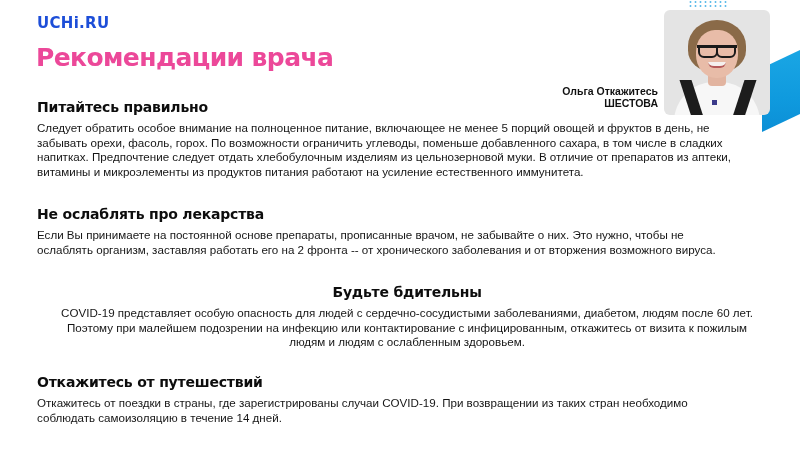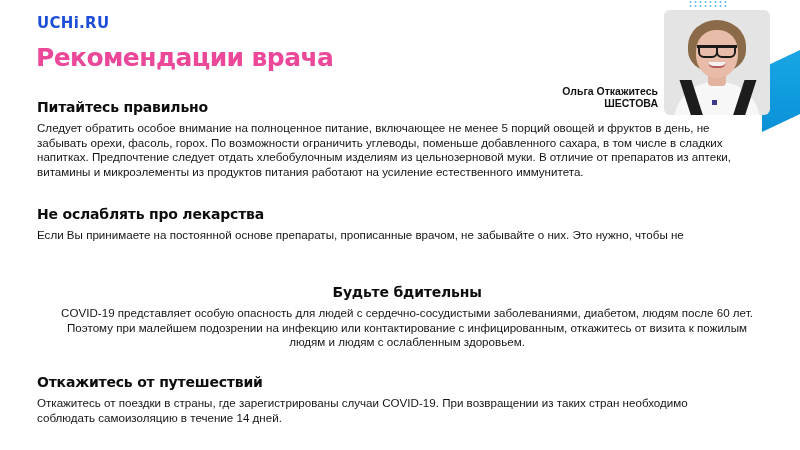--- a/index.html
+++ b/index.html
@@ -125,20 +125,21 @@
     <span>забывать орехи, фасоль, горох. По возможности ограничить углеводы, поменьше добавленного сахара, в том числе в сладких</span><br>
     <span>напитках. Предпочтение следует отдать хлебобулочным изделиям из цельнозерновой муки. В отличие от препаратов из аптеки,</span><br>
     <span>витамины и микроэлементы из продуктов питания работают на усиление естественного иммунитета.</span>
   </p>
 </div>
 
 <div class="section s2">
   <h2>Не ослаблять про лекарства</h2>
   <p>
     <span>Если Вы принимаете на постоянной основе препараты, прописанные врачом, не забывайте о них. Это нужно, чтобы не</span><br>
+    <span>ослаблять организм, заставляя работать его на 2 фронта -- от хронического заболевания и от вторжения возможного вируса.</span>
   </p>
 </div>
 
 <div class="section s3">
   <h2>Будьте бдительны</h2>
   <p>
     <span>COVID-19 представляет особую опасность для людей с сердечно-сосудистыми заболеваниями, диабетом, людям после 60 лет.</span><br>
     <span>Поэтому при малейшем подозрении на инфекцию или контактирование с инфицированным, откажитесь от визита к пожилым</span><br>
     <span>людям и людям с ослабленным здоровьем.</span>
   </p>

